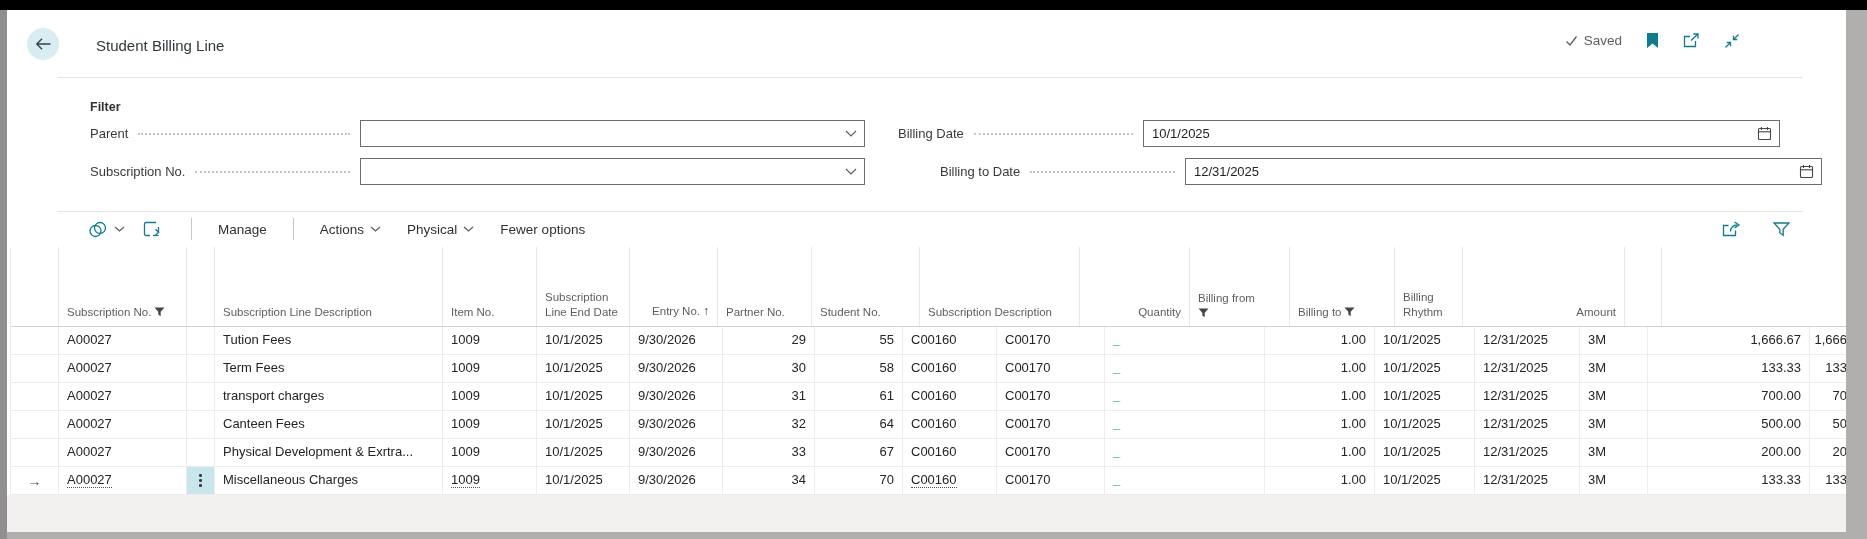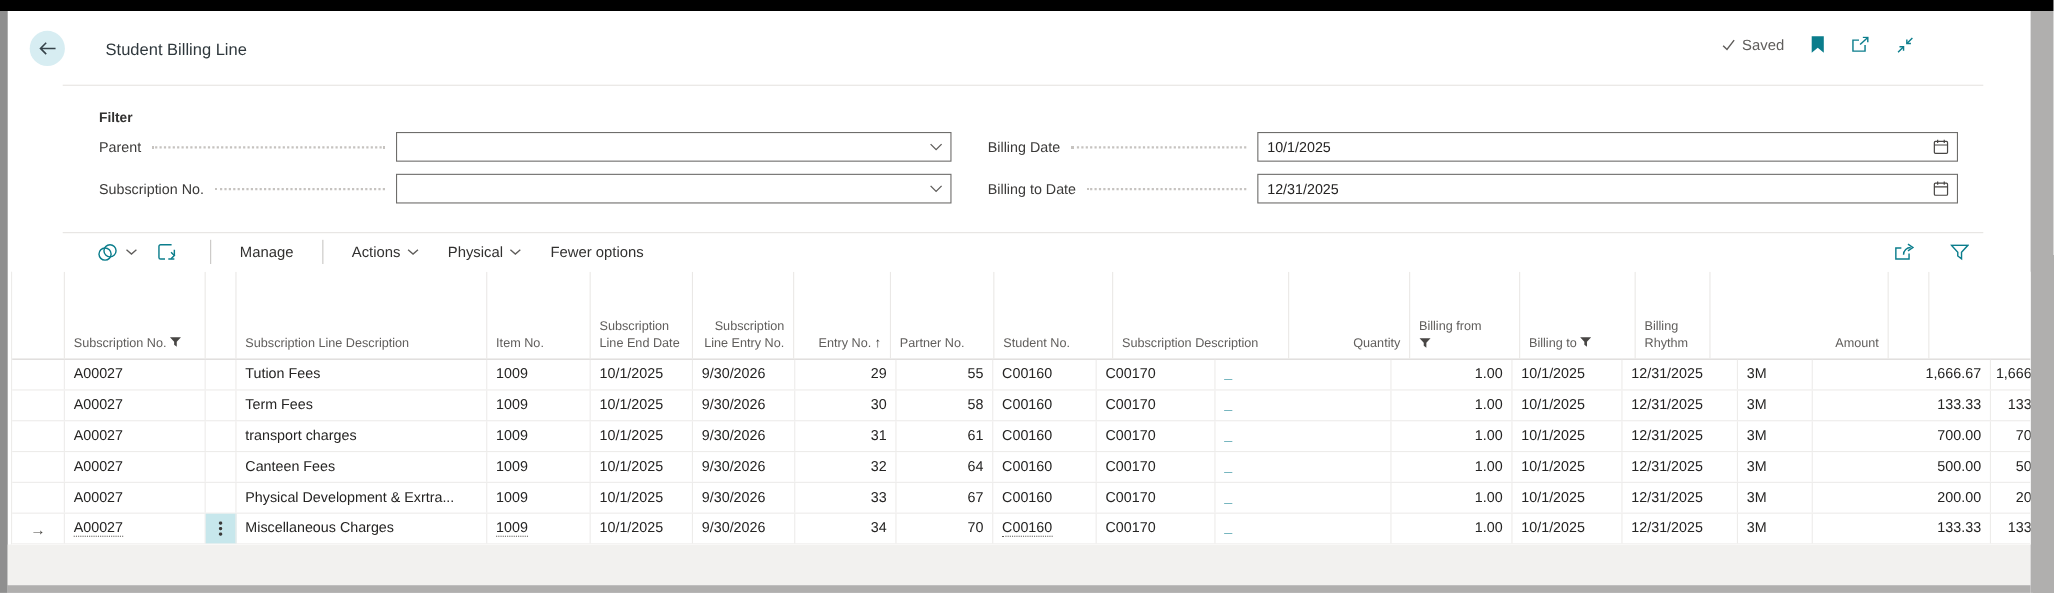--- a/index.html
+++ b/index.html
@@ -21,21 +21,21 @@
 
   .div-line{position:absolute;left:57px;width:1746px;height:1px;background:#e6e4e2;}
   .div-top{top:77px;} .div-toolbar{top:211px;}
 
   
   .filter-title{position:absolute;left:90px;top:100px;font-size:12.5px;font-weight:700;color:#323130;}
   .frow{position:absolute;display:flex;align-items:center;height:28px;}
   #f-parent{left:90px;top:119px;width:775px;}
   #f-billingdate{left:898px;top:119px;width:882px;}
   #f-subno{left:90px;top:157px;width:775px;}
-  #f-billingto{left:898px;top:157px;width:882px;}
+  #f-billingto{left:940px;top:157px;width:882px;}
   .flabel{font-size:13px;color:#3b3a39;white-space:nowrap;}
   .leader{flex:1;height:0;border-bottom:2px dotted #c6c3c0;margin:0 10px;transform:translateY(1px);}
   .fcontrol{width:505px;height:27px;border:1px solid #6e6d6b;background:#fff;display:flex;
             align-items:center;box-sizing:border-box;flex:none;}
   #f-billingdate .fcontrol,#f-billingto .fcontrol{width:637px;}
   .finput{flex:1;border:none;outline:none;font-family:"Liberation Sans","DejaVu Sans",sans-serif;
           font-size:13px;color:#252423;padding:0 0 0 8px;background:transparent;height:100%;min-width:0;}
   .ctl-icon{flex:none;margin-right:7px;display:flex;}
 
   
@@ -260,23 +260,20 @@
       </div>
       <div class="gh-cell" style="width: 228px;">
         <span class="gh-label">Subscription Line Description</span>
       </div>
       <div class="gh-cell" style="width: 94px;">
         <span class="gh-label">Item No.</span>
       </div>
       <div class="gh-cell" style="width: 93px;">
         <span class="gh-label">Subscription Line End Date</span>
       </div>
-      <div class="gh-cell right" style="width: 92px;">
-        <span class="gh-label">Subscription Line Entry No.</span>
-      </div>
       <div class="gh-cell right" style="width: 88px;">
         <span class="gh-label">Entry No.<span class="sort">↑</span></span>
       </div>
       <div class="gh-cell" style="width: 94px;">
         <span class="gh-label">Partner No.</span>
       </div>
       <div class="gh-cell" style="width: 108px;">
         <span class="gh-label">Student No.</span>
       </div>
       <div class="gh-cell" style="width: 160px;">

